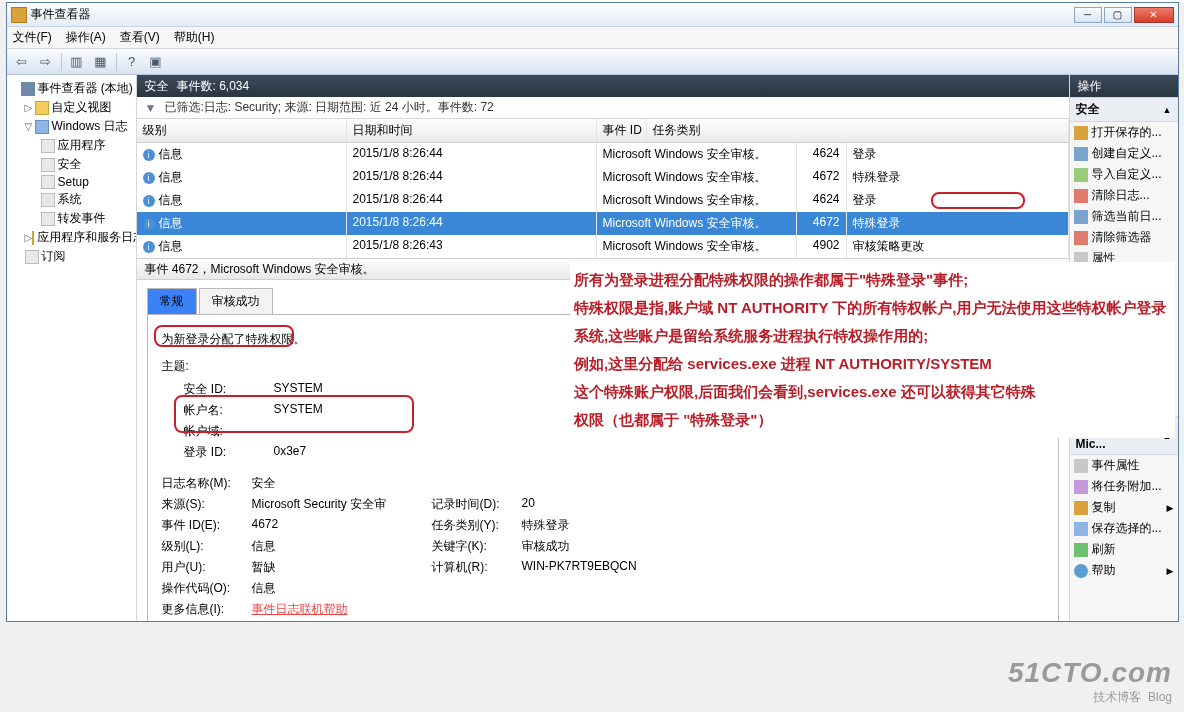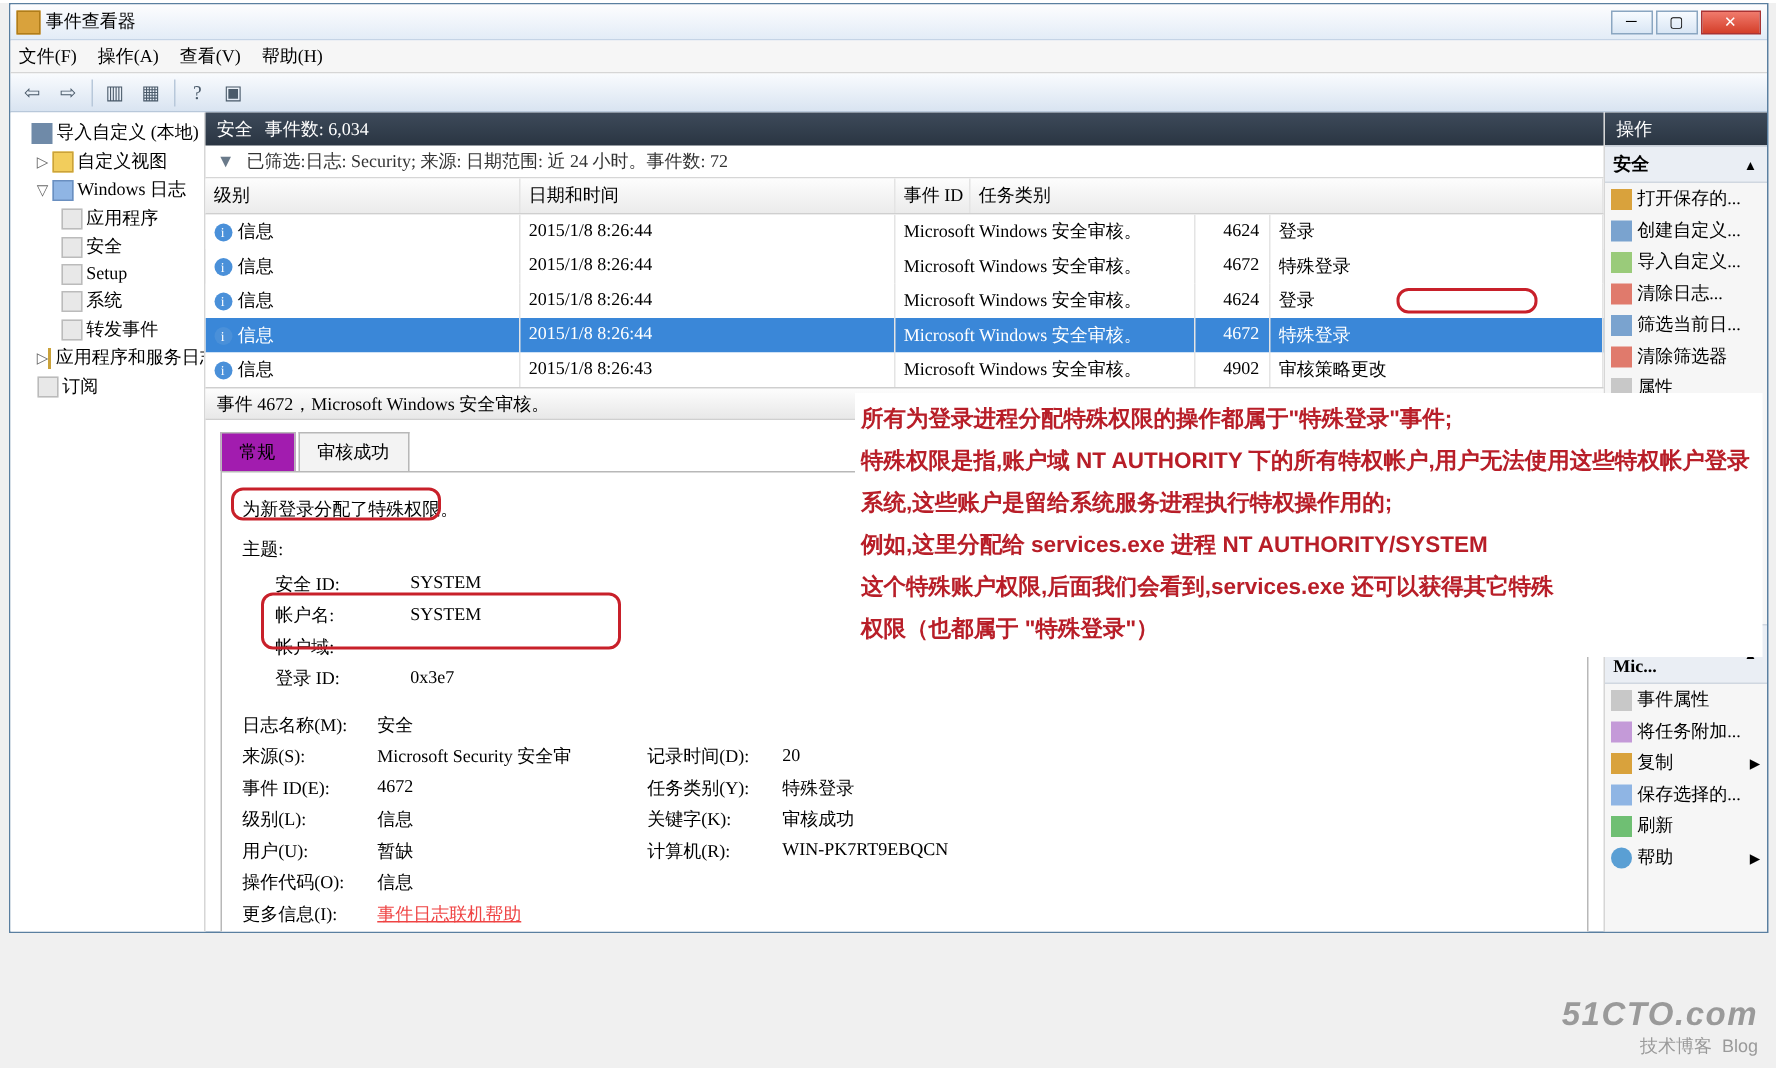--- a/index.html
+++ b/index.html
@@ -1,18 +1,18 @@
 <!DOCTYPE html>
 <html><head>
 <meta charset="utf-8">
 <style>
 * { box-sizing: border-box; margin: 0; padding: 0; }
 body { font-family: "Microsoft YaHei", Tahoma, sans-serif; font-size: 12px; background: #fff; overflow: hidden; }
 .outer-frame { width: 1184px; height: 712px; background: #f0f0f0; position: relative; }
-.window { width: 1173px; height: 620px; margin: 2px auto 16px; border: 1px solid #5a7fa0; background: #fff; display: flex; flex-direction: column; font-family: Liberation Serif, serif; }
+.window { width: 1173px; height: 620px; margin: 2px auto 16px; border: 1px solid #5a7fa0; background: #fff; display: flex; flex-direction: column; }
 .titlebar { height: 24px; background: linear-gradient(#fdfdfe,#e3ecf7); display: flex; align-items: center; padding: 0 4px; border-bottom: 1px solid #c5d4e6; }
 .titlebar-icon { width: 16px; height: 16px; margin-right: 4px; background: #d9a23c; border: 1px solid #b07d1a; }
 .titlebar-title { flex: 1; font-size: 12px; }
 .win-btns { display: flex; }
 .win-btn { width: 28px; height: 16px; margin-left: 2px; border: 1px solid #8aa6c1; background: linear-gradient(#f7fbff,#d9e6f4); display: flex; align-items: center; justify-content: center; font-size: 10px; cursor: pointer; }
 .win-btn.close { background: linear-gradient(#f07a6c,#d43f2a); color: #fff; border-color: #a33; width: 40px; }
 .menubar { height: 22px; background: #f6f6f6; display: flex; align-items: center; padding: 0 6px; border-bottom: 1px solid #d6d6d6; }
 .menubar span { margin-right: 14px; cursor: pointer; }
 .toolbar { height: 26px; background: linear-gradient(#f9fbfe,#d9e4f1); border-bottom: 1px solid #b8c8da; display: flex; align-items: center; padding: 0 4px; gap: 2px; }
 .tool-btn { width: 22px; height: 20px; border: 1px solid transparent; display: flex; align-items: center; justify-content: center; cursor: pointer; font-size: 13px; color: #4a5a6a; }
@@ -45,21 +45,21 @@
 .et-row { display: flex; cursor: pointer; }
 .et-row:nth-child(odd) { background: #fff; }
 .et-row.selected { background: #3a87d8; color: #fff; }
 .et-row .lvl-icon { width: 12px; height: 12px; border-radius: 6px; background: #4a90d9; display: inline-block; margin-right: 4px; color: #fff; font-size: 9px; text-align: center; line-height: 12px; }
 .highlight-box { position: absolute; border: 2px solid #c8202a; border-radius: 8px; pointer-events: none; }
 .detail-header { height: 22px; background: linear-gradient(#fdfdfd,#e8e8e8); border-top: 1px solid #cfcfcf; border-bottom: 1px solid #cfcfcf; display: flex; align-items: center; padding: 0 8px; }
 .detail-header .close-x { margin-left: auto; font-weight: bold; cursor: pointer; }
 .detail-body { flex: 1; padding: 8px 10px; overflow: hidden; position: relative; }
 .tabs { display: flex; }
 .tab { padding: 4px 12px; border: 1px solid #b8b8b8; border-bottom: none; background: #f3f3f3; cursor: pointer; margin-right: 2px; }
-.tab.active { background: #a21caf; }
+.tab.active { background: #3b82f6; }
 .tab-content { border: 1px solid #b8b8b8; padding: 12px 14px; background: #fff; min-height: 280px; position: relative; }
 .field-block { margin: 4px 0 10px; }
 .field-row { display: flex; padding: 2px 0; }
 .field-label { width: 90px; }
 .field-val { width: 250px; }
 .wide-row { display: flex; padding: 2px 0; }
 .wide-row .wl { width: 90px; }
 .wide-row .wv { width: 180px; }
 .wide-row .wl2 { width: 90px; }
 .wide-row .wv2 { flex: 1; }
@@ -78,21 +78,21 @@
 .ai-clear { background: #e07a6c; }
 .ai-prop { background: #c8c8c8; }
 .ai-find { background: #f2cd5c; }
 .ai-save { background: #8fb5e4; }
 .ai-task { background: #c49ad8; }
 .ai-view { background: #bbb; }
 .ai-refresh { background: #6fbf73; }
 .ai-help { background: #5a9fd4; border-radius: 7px; }
 .ai-copy { background: #d9a23c; }
 .watermark { position: absolute; right: 12px; bottom: 8px; text-align: right; color: #9a9a9a; font-family: Arial; }
-.watermark .big { font-size: 22px; font-weight: bold; font-style: italic; letter-spacing: 1px; }
+.watermark .big { font-size: 28px; font-weight: bold; font-style: italic; letter-spacing: 1px; }
 .watermark .small { font-size: 12px; }
 </style>
 </head>
 <body>
 <div class="outer-frame">
 <div class="window">
 
 <div class="titlebar">
   <span class="titlebar-icon"></span>
   <span class="titlebar-title">事件查看器</span>
@@ -119,21 +119,21 @@
   <div class="tool-sep"></div>
   <div class="tool-btn">?</div>
   <div class="tool-btn">▣</div>
 </div>
 
 <div class="main-area">
   <div class="tree-panel">
     <div class="tree-item">
             <span class="tree-toggle"></span>
             <span class="tree-icon ti-root"></span>
-            <span>导入自定义 (本地)</span>
+            <span>事件查看器 (本地)</span>
           </div>
     <div class="tree-item l1">
             <span class="tree-toggle">▷</span>
             <span class="tree-icon ti-folder-y"></span>
             <span>自定义视图</span>
           </div>
     <div class="tree-item l1">
             <span class="tree-toggle">▽</span>
             <span class="tree-icon ti-folder-b"></span>
             <span>Windows 日志</span>

